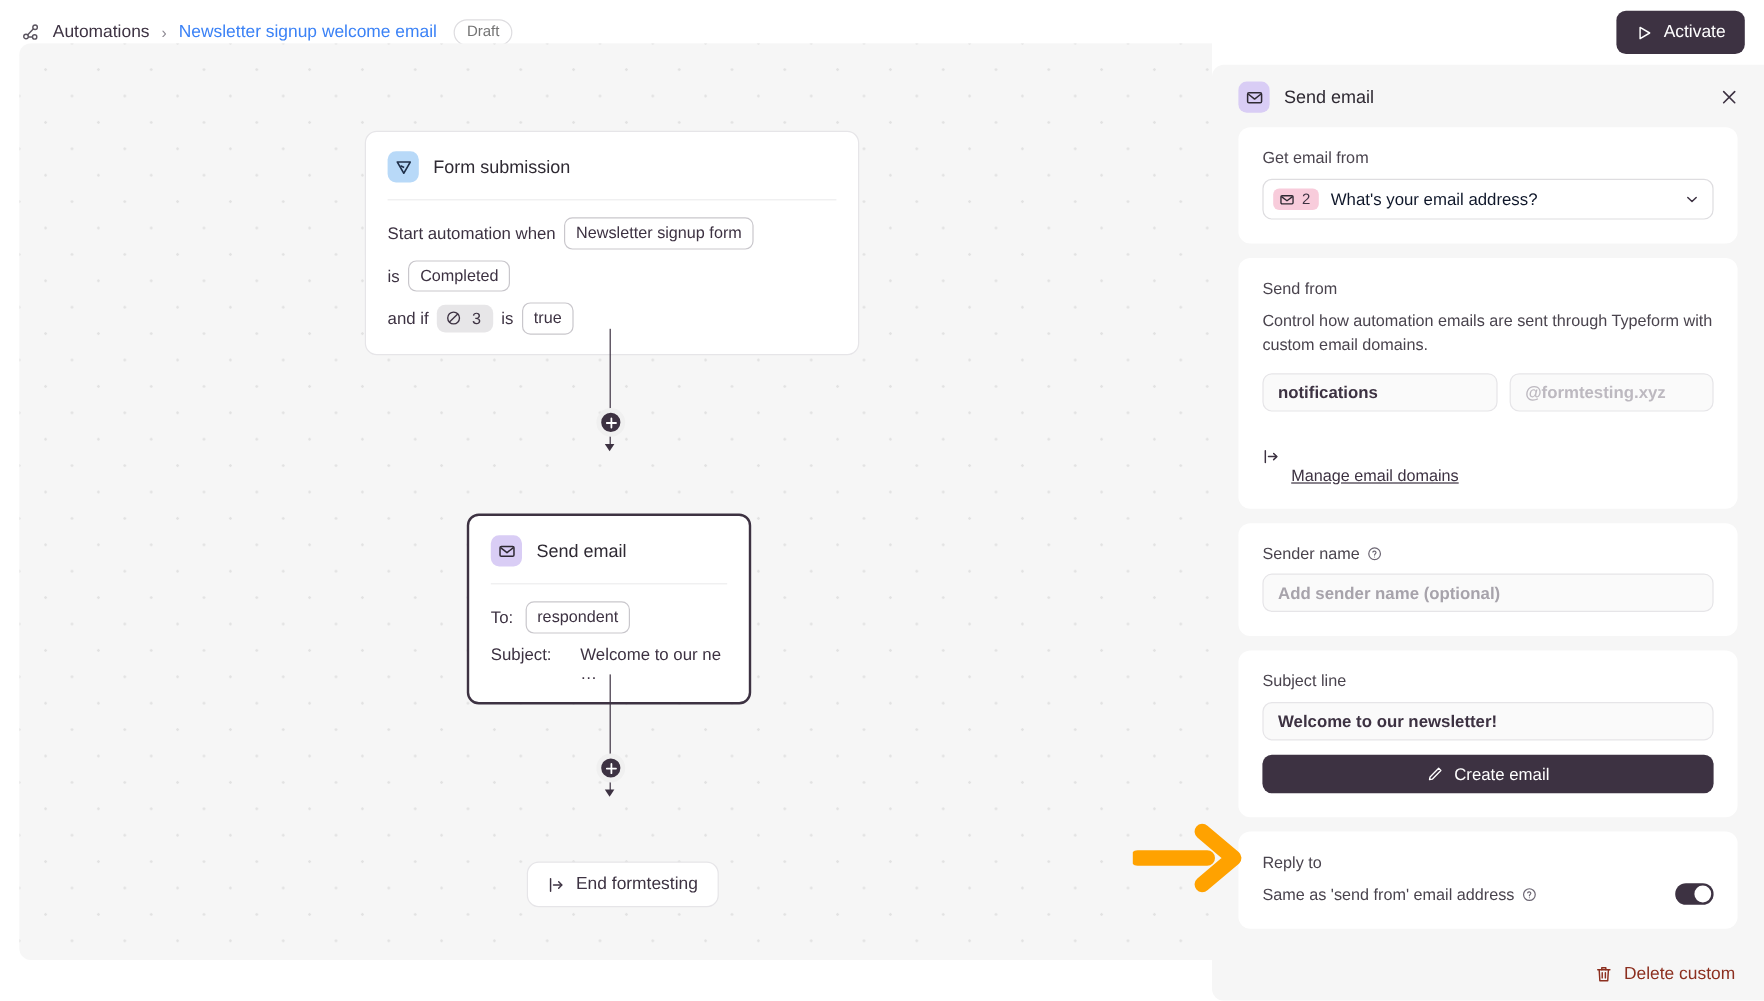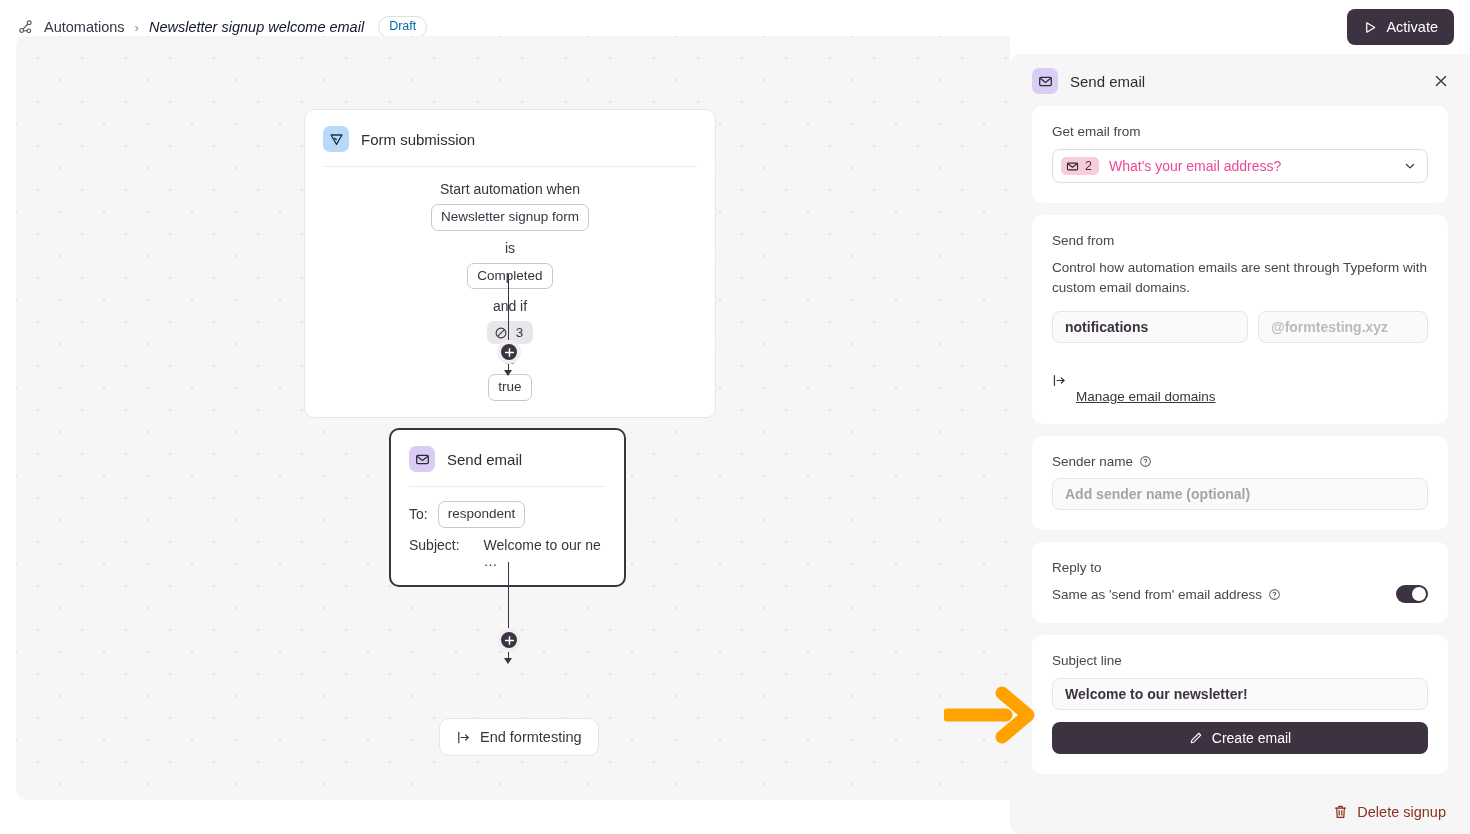--- a/index.html
+++ b/index.html
@@ -16,24 +16,24 @@
   .topbar {
     position: absolute; left: 0; top: 0; width: 1470px; height: 54px;
     background: #ffffff;
     display: flex; align-items: center; justify-content: space-between;
     padding: 0 16px 0 16px;
   }
   .breadcrumb { display: flex; align-items: center; gap: 8px; font-size: 14.5px; }
   .bc-icon { width: 20px; height: 20px; display: flex; align-items: center; justify-content: center; }
   .bc-link { color: #3d3242; font-size: 14.5px; }
   .bc-sep { color: #8e8a93; font-size: 13px; margin: 0 2px; }
-  .bc-current { color: #0f172a; font-size: 14.5px; font-style: italic; }
+  .bc-current { color: #3b82f6; font-size: 14.5px; }
   .badge-draft {
     border: 1px solid #dedde0; border-radius: 12px;
-    padding: 3px 10px 4px; font-size: 12.5px; color: #0369a1;
+    padding: 3px 10px 4px; font-size: 12.5px; color: #737373;
     background: #ffffff; margin-left: 6px; line-height: 1.1;
   }
   .btn-activate {
     display: flex; align-items: center; gap: 8px;
     background: #3d3242; color: #ffffff;
     border: none; border-radius: 8px;
     height: 36px; padding: 0 16px;
     font-size: 14.5px; font-family: inherit; cursor: pointer;
   }
 
@@ -60,21 +60,21 @@
   .node-head-divider { height: 1px; background: #ededee; margin: 0 18px; }
   .node-icon {
     width: 26px; height: 26px; border-radius: 7px;
     display: flex; align-items: center; justify-content: center; flex: 0 0 26px;
   }
   .icon-blue { background: #b8d9f8; }
   .icon-purple { background: #d9cdf5; }
   .node-title { font-size: 15px; color: #2f2a33; }
   .node-body { padding: 14px 18px 16px; }
 
-  .cond-row { display: flex; align-items: center; gap: 7px; margin-bottom: 9px; font-size: 14px; color: #3d3242; flex-direction: column; }
+  .cond-row { display: flex; align-items: center; gap: 7px; margin-bottom: 9px; font-size: 14px; color: #3d3242; }
   .cond-row:last-child { margin-bottom: 0; }
   .pill {
     border: 1px solid #c9c7cc; border-radius: 7px;
     padding: 4px 9px 5px; font-size: 13.5px; background: #fff; color: #3d3242;
     line-height: 1.15; white-space: nowrap;
   }
   .chip-grey {
     display: flex; align-items: center; gap: 8px;
     background: #e7e6e8; border-radius: 7px; padding: 4px 10px 4px 7px;
     font-size: 13.5px; color: #3d3242;
@@ -135,21 +135,21 @@
   .select-box {
     display: flex; align-items: center; gap: 10px;
     border: 1px solid #dedde0; border-radius: 8px; background: #fff;
     height: 34px; padding: 0 10px 0 8px; cursor: pointer;
   }
   .qbadge {
     display: flex; align-items: center; gap: 6px;
     background: #f8ccdb; border-radius: 5px; padding: 2px 7px 2px 5px;
     font-size: 12.5px; color: #3d3242;
   }
-  .select-text { flex: 1; font-size: 14px; color: #ec4899; }
+  .select-text { flex: 1; font-size: 14px; color: #0f172a; }
   .chev { flex: 0 0 14px; }
 
   .input-row { display: flex; gap: 10px; align-items: center; margin-bottom: 14px; }
   .txt-input {
     border: 1px solid #e6e5e8; border-radius: 8px; background: #fafafa;
     height: 32px; padding: 0 12px; font-size: 14px; color: #3d3242;
     font-family: inherit; outline: none; width: 100%; font-weight: bold;
   }
   .txt-input::placeholder { color: #a7a3ab; }
   .domain-input {
@@ -374,61 +374,61 @@
             <circle cx="8" cy="8" r="6"></circle>
             <path d="M6.3 6.2 C6.3 4.9 9.7 4.9 9.4 6.9 C9.2 8.1 8 8.1 8 9.3" stroke-linecap="round"></path>
             <circle cx="8" cy="11.3" r="0.55" fill="#6d6774" stroke="none"></circle>
           </svg>
         </span>
       </div>
       <input class="txt-input" placeholder="Add sender name (optional)" style="">
     </div>
 
     <div class="card">
+      <div class="card-label">Subject line</div>
+      <input class="txt-input" value="Welcome to our newsletter!" style="">
+      <button class="btn-create">
+        <span style="display:flex;">
+          <svg width="14" height="14" viewBox="0 0 16 16" fill="none" stroke="#ffffff" stroke-width="1.3" stroke-linejoin="round">
+            <path d="M11.3 2.6 L13.4 4.7 L5.2 12.9 L2.6 13.4 L3.1 10.8 Z"></path>
+          </svg>
+        </span>
+        <span>Create email</span>
+      </button>
+    </div>
+
+    <div class="card">
       <div class="card-label">Reply to</div>
       <div class="toggle-row">
         <span class="toggle-label">
           <span>Same as 'send from' email address</span>
           <span class="help-ico" style="display:flex;">
             <svg width="13" height="13" viewBox="0 0 16 16" fill="none" stroke="#6d6774" stroke-width="1.25">
               <circle cx="8" cy="8" r="6"></circle>
               <path d="M6.3 6.2 C6.3 4.9 9.7 4.9 9.4 6.9 C9.2 8.1 8 8.1 8 9.3" stroke-linecap="round"></path>
               <circle cx="8" cy="11.3" r="0.55" fill="#6d6774" stroke="none"></circle>
             </svg>
           </span>
         </span>
         <button class="toggle">
           <span class="knob"></span>
         </button>
       </div>
     </div>
 
-    <div class="card">
-      <div class="card-label">Subject line</div>
-      <input class="txt-input" value="Welcome to our newsletter!" style="">
-      <button class="btn-create">
-        <span style="display:flex;">
-          <svg width="14" height="14" viewBox="0 0 16 16" fill="none" stroke="#ffffff" stroke-width="1.3" stroke-linejoin="round">
-            <path d="M11.3 2.6 L13.4 4.7 L5.2 12.9 L2.6 13.4 L3.1 10.8 Z"></path>
-          </svg>
-        </span>
-        <span>Create email</span>
-      </button>
-    </div>
-
     <div class="delete-row">
       <span style="display:flex;">
         <svg width="15" height="16" viewBox="0 0 16 17" fill="none" stroke="#8c2f1f" stroke-width="1.3" stroke-linecap="round" stroke-linejoin="round">
           <path d="M2.6 4.3 L13.4 4.3"></path>
           <path d="M6.2 4.3 L6.2 2.6 L9.8 2.6 L9.8 4.3"></path>
           <path d="M3.9 4.3 L4.5 14.2 L11.5 14.2 L12.1 4.3"></path>
           <path d="M6.6 7 L6.6 11.6 M9.4 7 L9.4 11.6"></path>
         </svg>
       </span>
-      <span class="delete-txt">Delete signup</span>
+      <span class="delete-txt">Delete custom</span>
     </div>
   </div>
 
   <div class="anno-arrow">
     <svg width="100" height="58" viewBox="0 0 100 58" fill="none">
       <path d="M4 29 L62 29" stroke="#FFA200" stroke-width="13" stroke-linecap="round"></path>
       <path d="M58 7 L84 29 L58 51" stroke="#FFA200" stroke-width="13" stroke-linecap="round" stroke-linejoin="round" fill="none"></path>
     </svg>
   </div>
 

